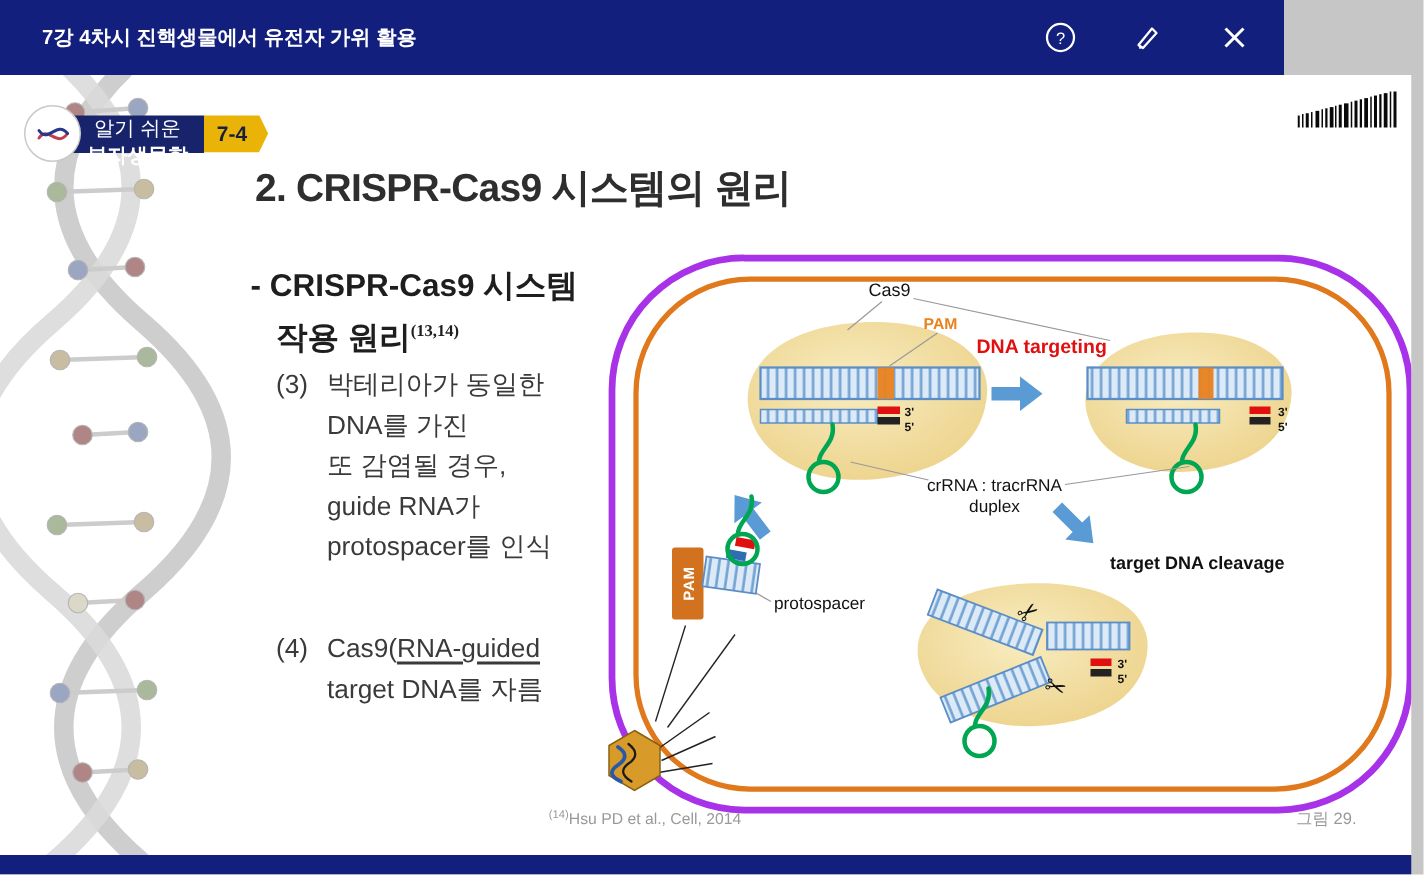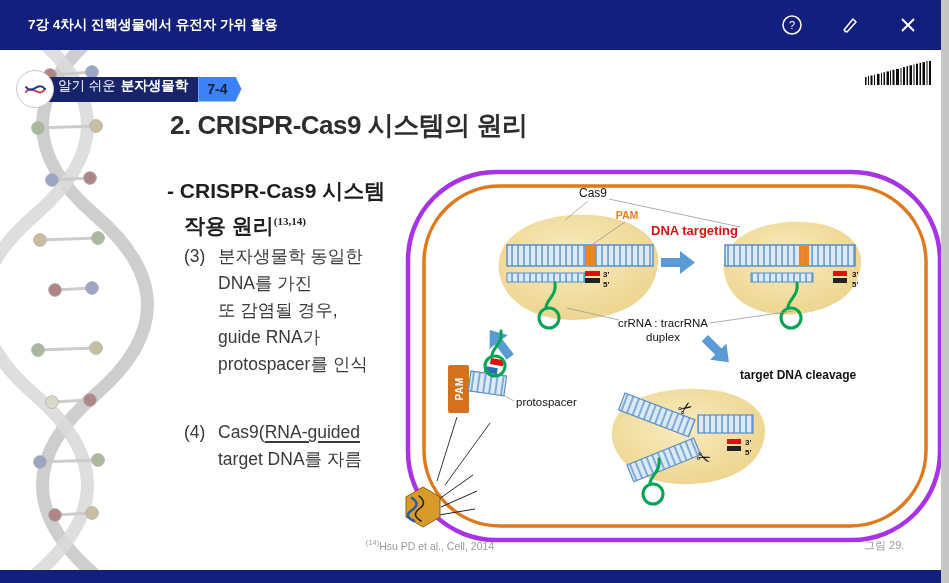--- a/index.html
+++ b/index.html
@@ -5,21 +5,21 @@
   html,body{margin:0;padding:0;}
   body{
     width:949px;height:583px;position:relative;overflow:hidden;
     background:#c6c6c6;
     font-family:"Liberation Sans","DejaVu Sans",sans-serif;
   }
   .app{position:absolute;left:0;top:0;width:941px;height:583px;overflow:hidden;}
 
   
   .topbar{
-    position:absolute;left:0;top:0;width:941px;height:50px;
+    position:absolute;left:0;top:0;width:856px;height:50px;
     background:#121f7d;display:flex;align-items:center;z-index:5;
   }
   .topbar-title{color:#ffffff;font-size:13.5px;font-weight:bold;margin-left:28px;letter-spacing:0;}
   .topbar-icons{margin-left:auto;margin-right:22px;display:flex;gap:36px;align-items:center;}
   .tb-icon{width:22px;height:22px;display:flex;align-items:center;justify-content:center;cursor:pointer;}
 
   
   .bottombar{position:absolute;left:0;bottom:0;width:941px;height:13px;background:#121f7d;z-index:5;}
 
   
@@ -27,27 +27,27 @@
 
   .helix{position:absolute;left:0;top:0;z-index:0;}
 
   
   .logo{position:absolute;left:16px;top:20px;display:flex;align-items:center;z-index:3;}
   .logo-circle{
     width:38px;height:38px;border-radius:50%;background:#fff;border:1px solid #c9c9c9;
     display:flex;align-items:center;justify-content:center;z-index:2;box-sizing:border-box;
   }
   .logo-pill{
-    background:#17246b;color:#fff;height:25px;display:flex;align-items:flex-start;
-    padding:0 10px 0 16px;margin-left:-12px;font-size:13.5px;white-space:nowrap;z-index:1;
+    background:#17246b;color:#fff;height:25px;display:flex;align-items:flex-end;
+    padding:0 10px 0 16px;margin-left:-12px;font-size:13.5px;white-space:nowrap;z-index:1;flex-direction:column;
   }
   .logo-pill .light{font-weight:400;margin-right:5px;}
   .logo-pill .bold{font-weight:700;}
   .logo-num{
-    background:#3b82f6;color:#15203f;font-weight:700;font-size:14px;height:25px;
+    background:#eab308;color:#15203f;font-weight:700;font-size:14px;height:25px;
     display:flex;align-items:center;padding:0 14px 0 9px;
     clip-path:polygon(0 0,86% 0,100% 50%,86% 100%,0 100%);
   }
 
   .barcode{position:absolute;right:8px;top:10px;z-index:3;}
 
   
   .slide-heading{
     position:absolute;left:170px;top:58px;margin:0;z-index:2;
     font-size:26px;font-weight:700;color:#2e2e2e;letter-spacing:-0.5px;
@@ -202,21 +202,21 @@
     <div class="subtitle">
       <div class="l1">- CRISPR-Cas9 시스템</div>
       <div class="l2">
         <span>작용 원리</span><sup>(13,14)</sup>
       </div>
     </div>
 
     <div class="item item3">
       <span class="marker">(3)</span>
       <div class="lines">
-        <div>분자생물학 동일한</div>
+        <div>박테리아가 동일한</div>
         <div>DNA를 가진</div>
         <div>또 감염될 경우,</div>
         <div>guide RNA가</div>
         <div>protospacer를 인식</div>
       </div>
     </div>
 
     <div class="item item4">
       <span class="marker">(4)</span>
       <div class="lines">

